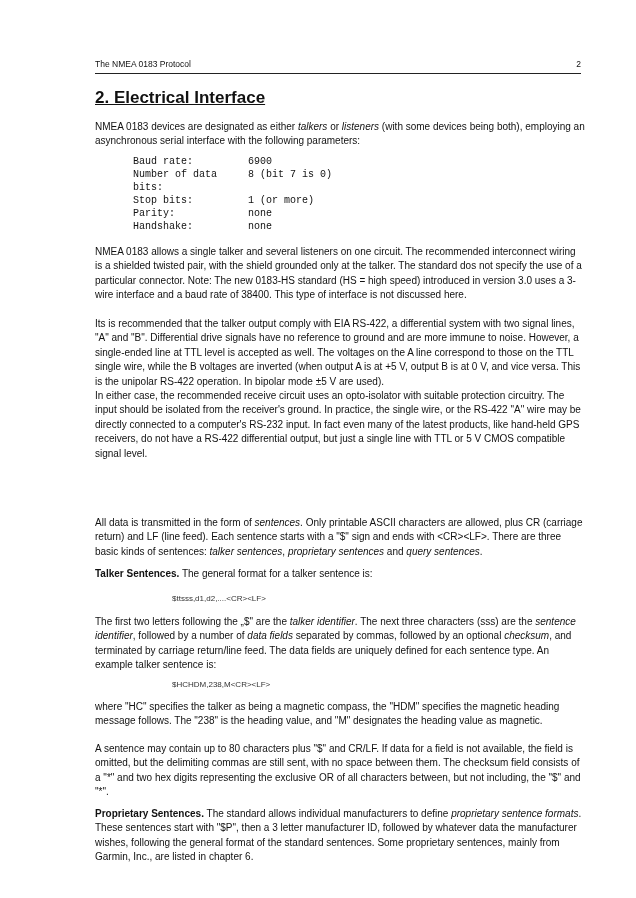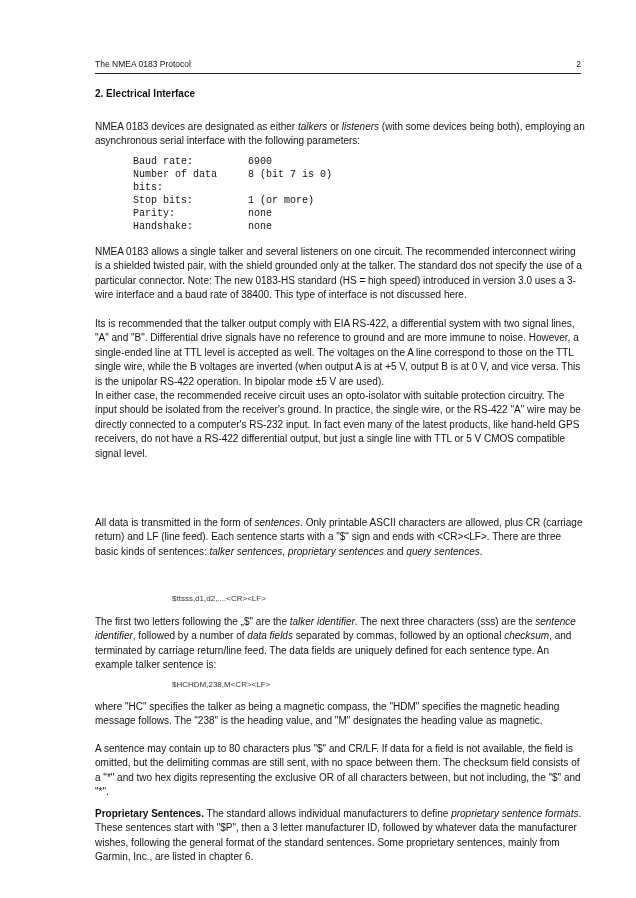--- a/index.html
+++ b/index.html
@@ -3,21 +3,21 @@
 <meta charset="utf-8">
 <style>
   html, body { margin: 0; padding: 0; background: #ffffff; }
   body { width: 636px; height: 898px; position: relative; overflow: hidden;
          font-family: "Liberation Sans", sans-serif; color: #111; }
   .page { position: absolute; left: 0; top: 0; width: 636px; height: 898px; margin-top: 32px; }
   .header { position: absolute; left: 95px; top: 27px; width: 486px; height: 14px;
             border-bottom: 1px solid #222; font-size: 8.5px; }
   .header .left { position: absolute; left: 0; top: 0; }
   .header .right { position: absolute; right: 0; top: 0; }
-  .h2 { position: absolute; left: 95px; font-weight: bold; font-size: 10px; margin: 0; }
+  .h2 { position: absolute; left: 95px; font-weight: bold; font-size: 17px; margin: 0; text-decoration: underline; }
   .p { position: absolute; left: 95px; width: 490px; font-size: 10px; line-height: 14.4px; margin: 0; }
   .p i { font-style: italic; text-align: center; }
   .params { position: absolute; left: 133px; top: 124px; font-size: 10px; line-height: 12.9px; font-family: Liberation Mono, monospace; }
   .params .row { display: flex; }
   .params .k { width: 115px; }
   .code { position: absolute; left: 172px; font-family: Liberation Sans, sans-serif; font-size: 8px; color: #333; }
   b { font-weight: bold; }
 </style>
 </head>
 <body>
@@ -55,20 +55,21 @@
       </div>
   </div>
 
   <p class="p" style="top:213px">NMEA 0183 allows a single talker and several listeners on one circuit. The recommended interconnect wiring is a shielded twisted pair, with the shield grounded only at the talker. The standard dos not specify the use of a particular connector. Note: The new 0183-HS standard  (HS = high speed)  introduced in version 3.0 uses a 3-wire interface and a baud rate of 38400. This type of interface is not discussed here.</p>
   <p class="p" style="top:285px">Its is recommended that the talker output comply with EIA RS-422, a differential system with two signal lines, "A" and "B". Differential drive signals have no reference to ground and are more immune to noise. However, a single-ended line at TTL level is accepted as well. The voltages on the A line correspond to those on the TTL single wire, while the B voltages are inverted (when output A is at +5 V, output B is at 0 V, and vice versa. This is the unipolar RS-422 operation. In bipolar mode ±5 V are used).</p>
   <p class="p" style="top:357px">In either case, the recommended receive circuit uses an opto-isolator with suitable protection circuitry. The input should be isolated from the receiver's ground. In practice, the single wire, or the RS-422 "A" wire may be directly connected to a computer's RS-232 input. In fact even many of the latest products, like hand-held GPS receivers, do not have a RS-422 differential output, but just a single line with TTL or 5 V CMOS compatible signal level.</p>
 
 
   <p class="p" style="top:484px"><span>All data is transmitted in the form of </span><i>sentences</i><span>. Only printable ASCII characters are allowed, plus CR (carriage return) and LF (line feed). Each sentence starts with a "$" sign and ends with &lt;CR&gt;&lt;LF&gt;. There are three basic kinds of sentences: </span><i>talker sentences</i><span>, </span><i>proprietary sentences</i><span> and </span><i>query sentences</i><span>.</span></p>
 
+  <p class="p" style="top:535px"><b>Talker Sentences.</b><span> The general format for a talker sentence is:</span></p>
 
   <div class="code" style="top:562px">$ttsss,d1,d2,....&lt;CR&gt;&lt;LF&gt;</div>
 
   <p class="p" style="top:583px"><span>The first two letters following the „$" are the </span><i>talker identifier</i><span>. The next three characters (sss) are the </span><i>sentence identifier</i><span>, followed by a number of </span><i>data fields</i><span> separated by commas, followed by an optional </span><i>checksum</i><span>, and terminated by carriage return/line feed. The data fields are uniquely defined for each sentence type. An example talker sentence is:</span></p>
 
   <div class="code" style="top:648px">$HCHDM,238,M&lt;CR&gt;&lt;LF&gt;</div>
 
   <p class="p" style="top:668px">where "HC" specifies the talker as being a magnetic compass, the "HDM" specifies the magnetic heading message follows. The "238" is the heading value, and "M" designates the heading value as magnetic.</p>
   <p class="p" style="top:710px">A sentence may contain up to 80 characters plus "$" and CR/LF. If data for a field is not available, the field is omitted, but the delimiting commas are still sent, with no space between them. The checksum field consists of a "*" and two hex digits representing the exclusive OR of all characters between, but not including, the "$" and "*".</p>
 

